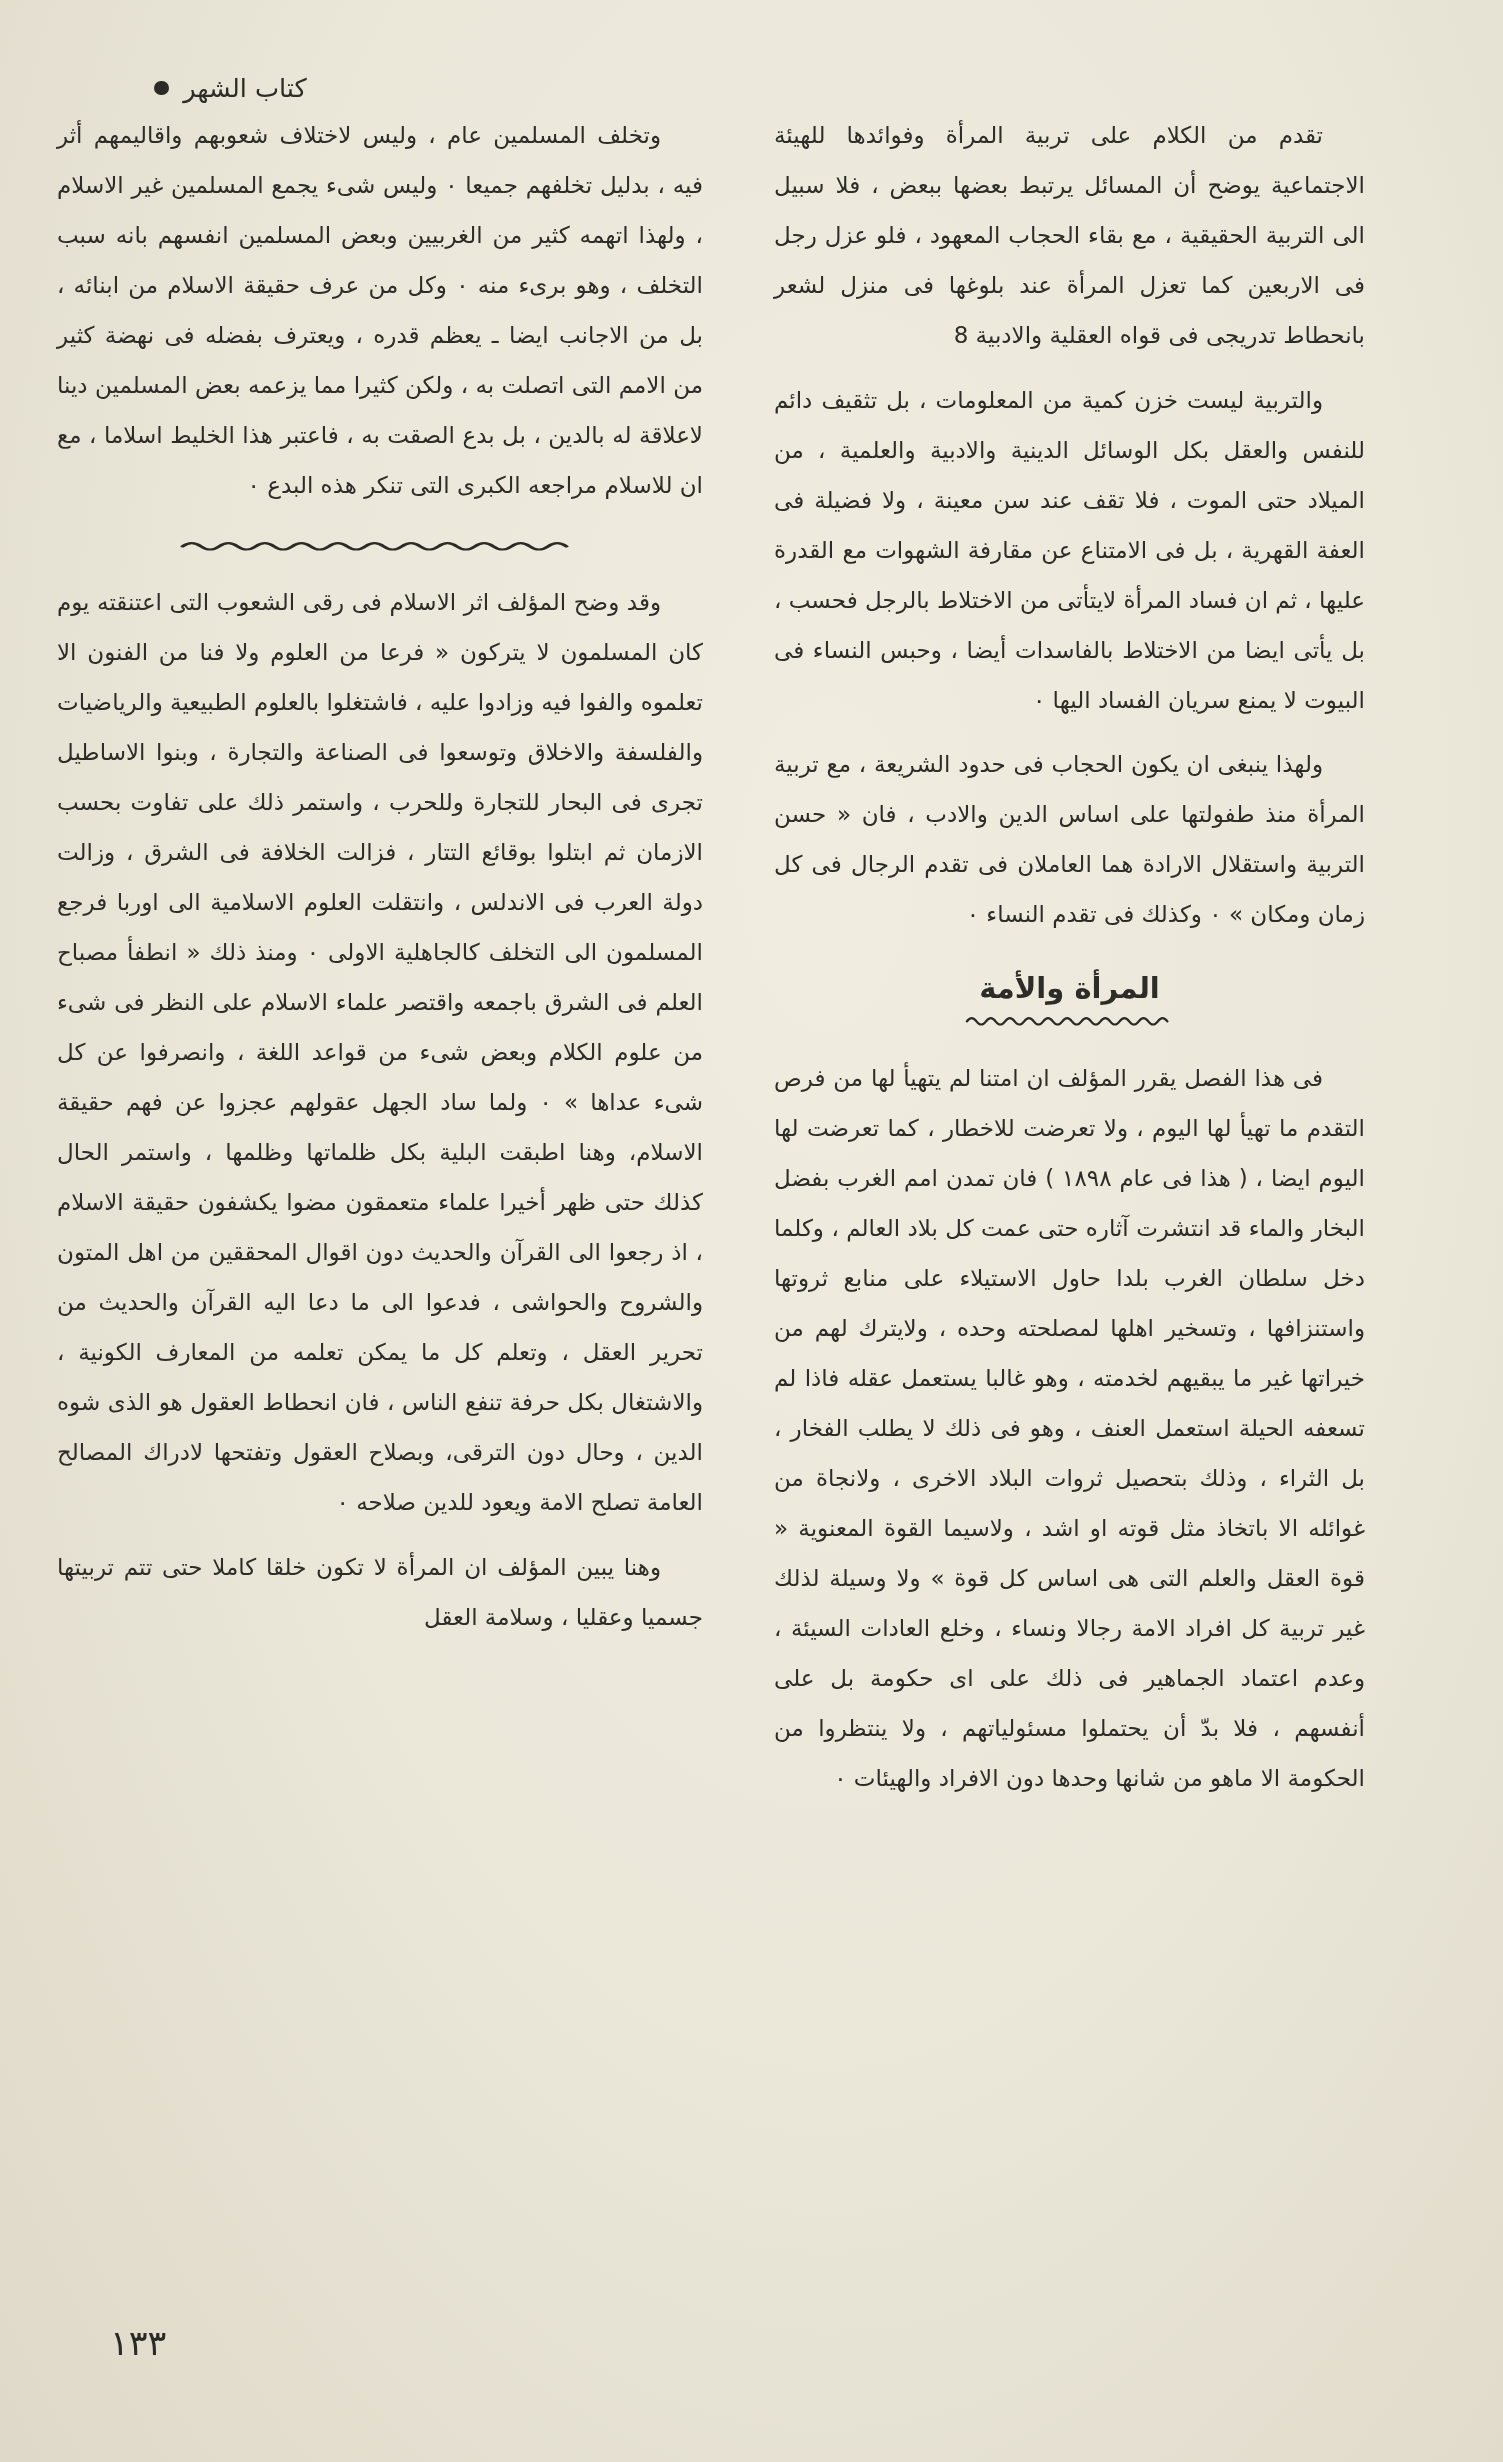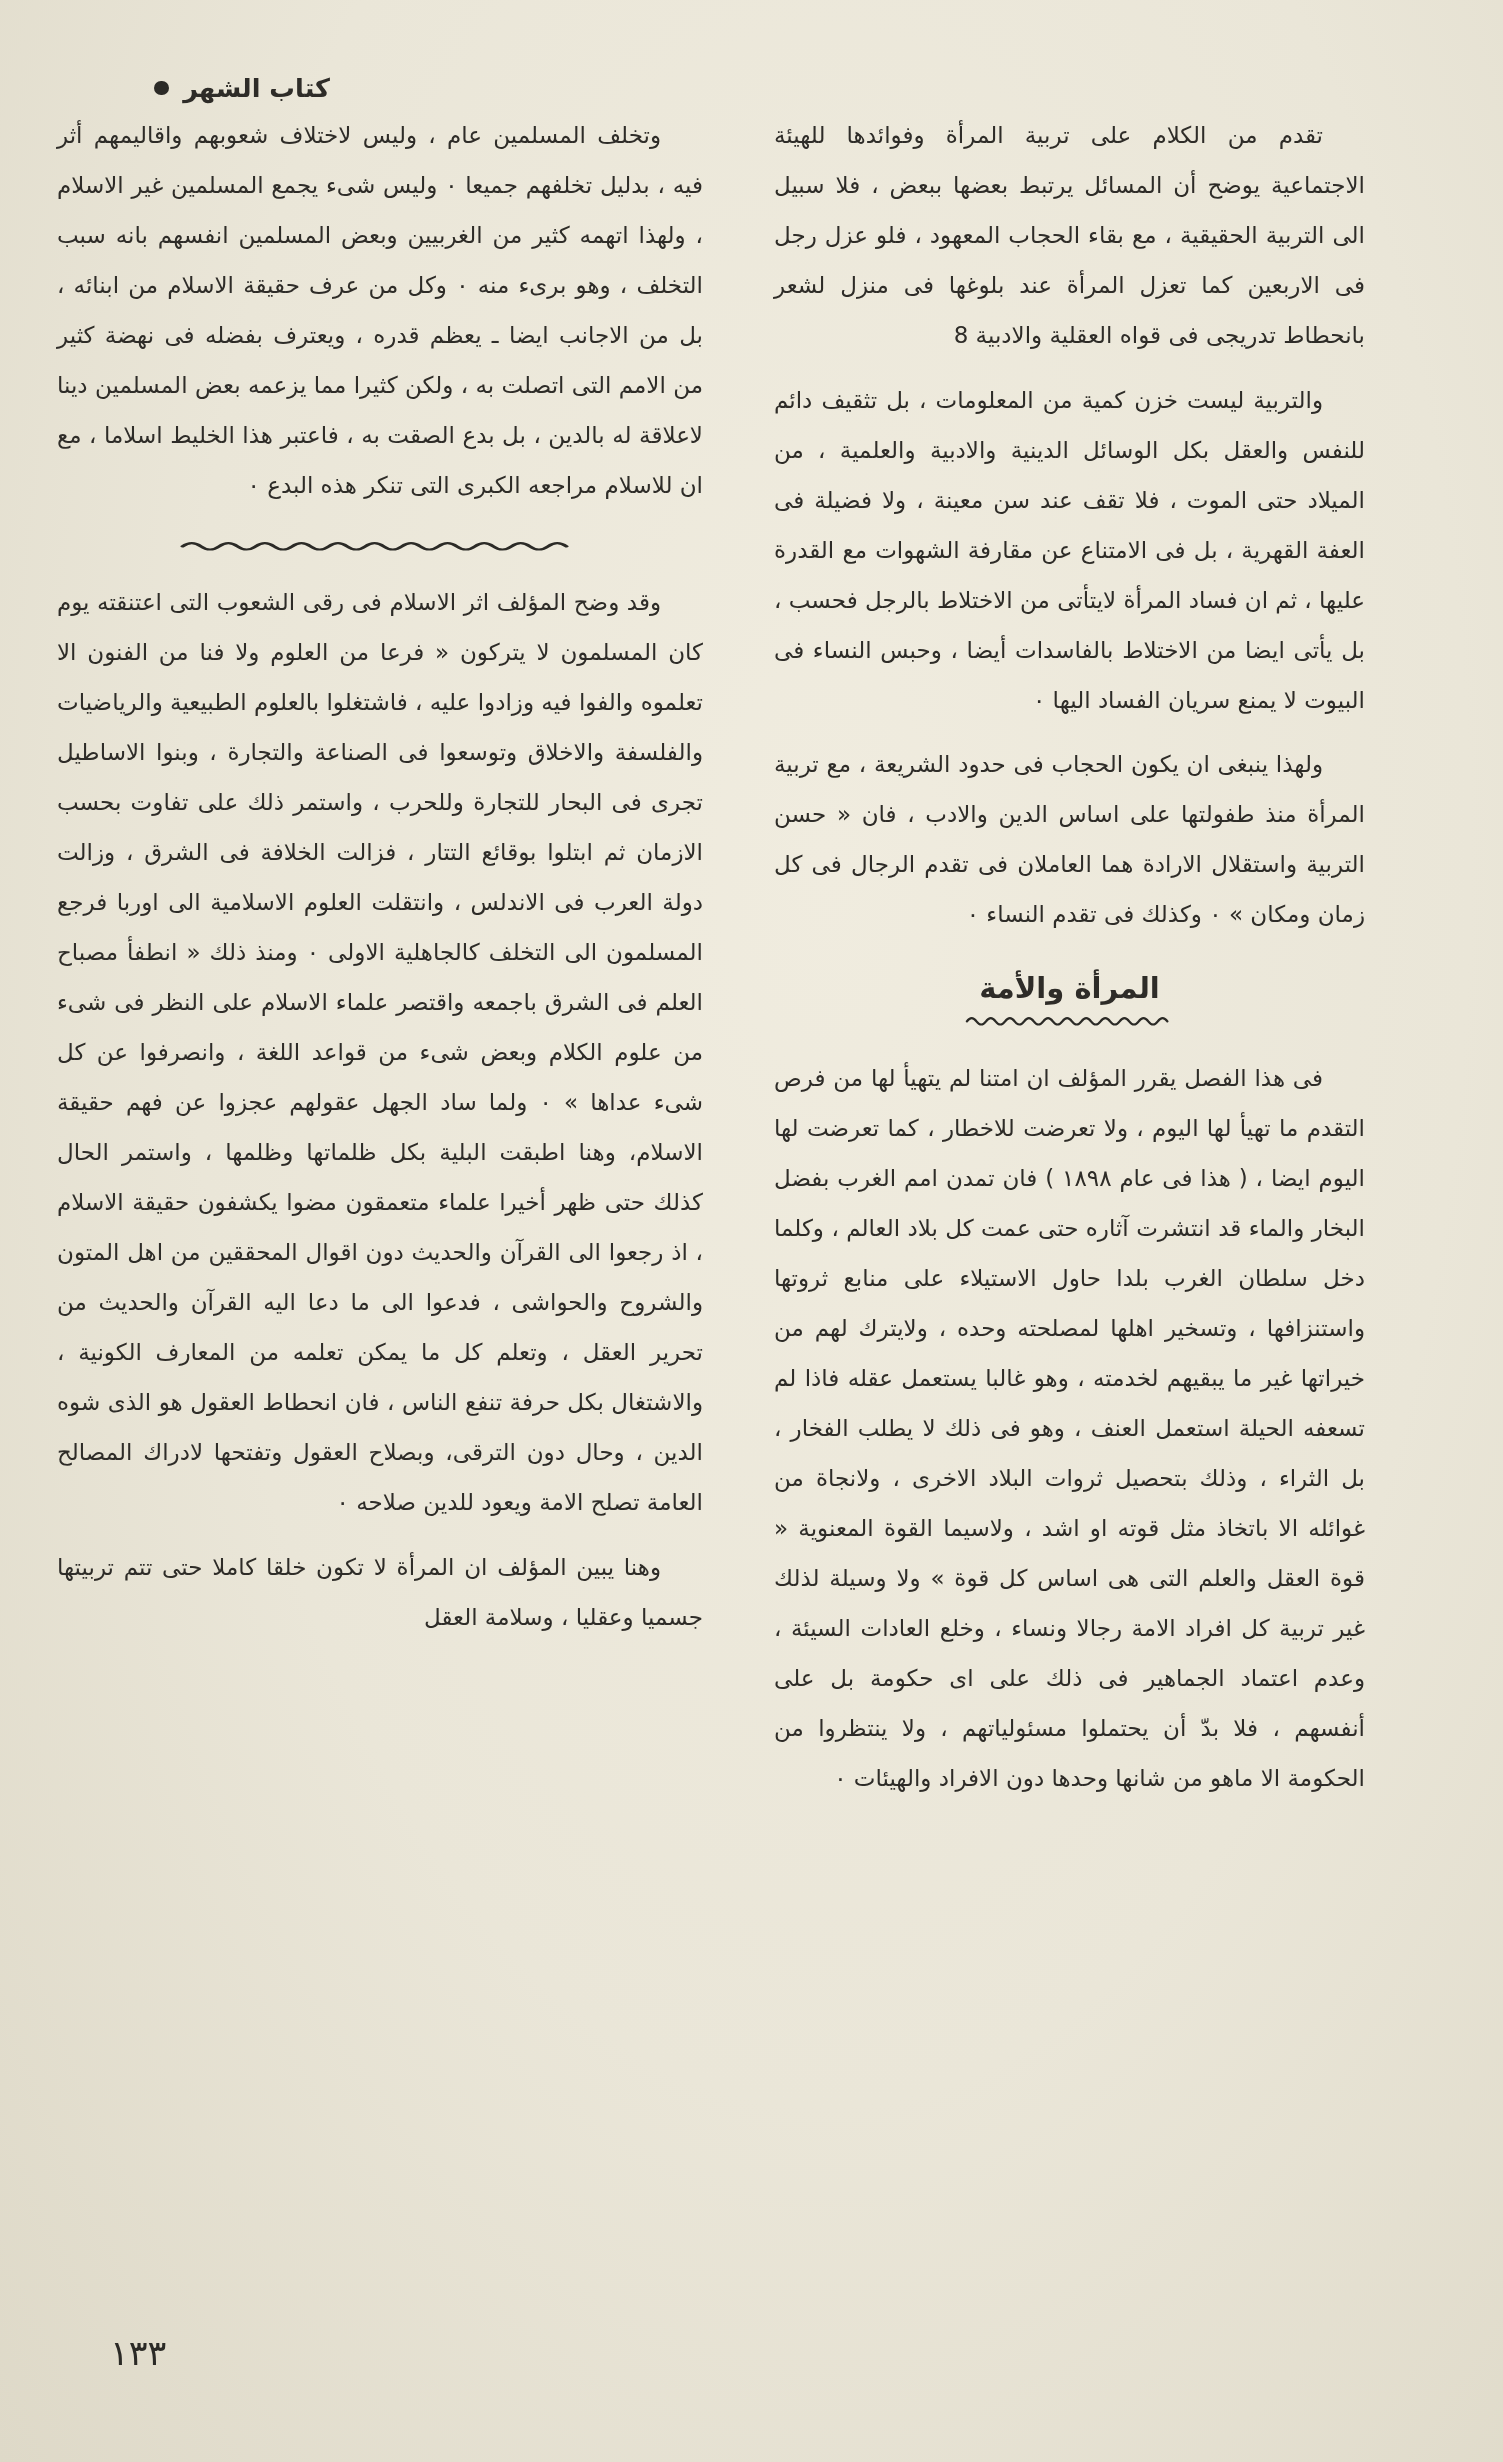--- a/index.html
+++ b/index.html
@@ -16,21 +16,21 @@
 
   .running-head {
     position: absolute;
     top: 73px;
     left: 154px;
     display: flex;
     align-items: center;
     gap: 14.6px;
     direction: ltr;
     font-size: 25.6px;
-    font-weight: 700;
+    font-weight: 400;
   }
   .bullet {
     width: 14.6px; height: 14.6px;
     border-radius: 50%;
     background: #2b2a26;
     display: inline-block;
     flex: 0 0 auto;
   }
 
   .columns {
@@ -65,21 +65,21 @@
     font-weight: 700;
     line-height: 1.4;
   }
   .squiggle {
     display: block;
     margin: 5.5px auto 0 auto;
   }
 
   .page-number {
     position: absolute;
-    bottom: 89px;
+    bottom: 99px;
     left: 110px;
     font-size: 35px;
     letter-spacing: 2.7px;
     color: #2b2a26;
   }
 </style>
 </head>
 <body>
 
 <div class="page">

